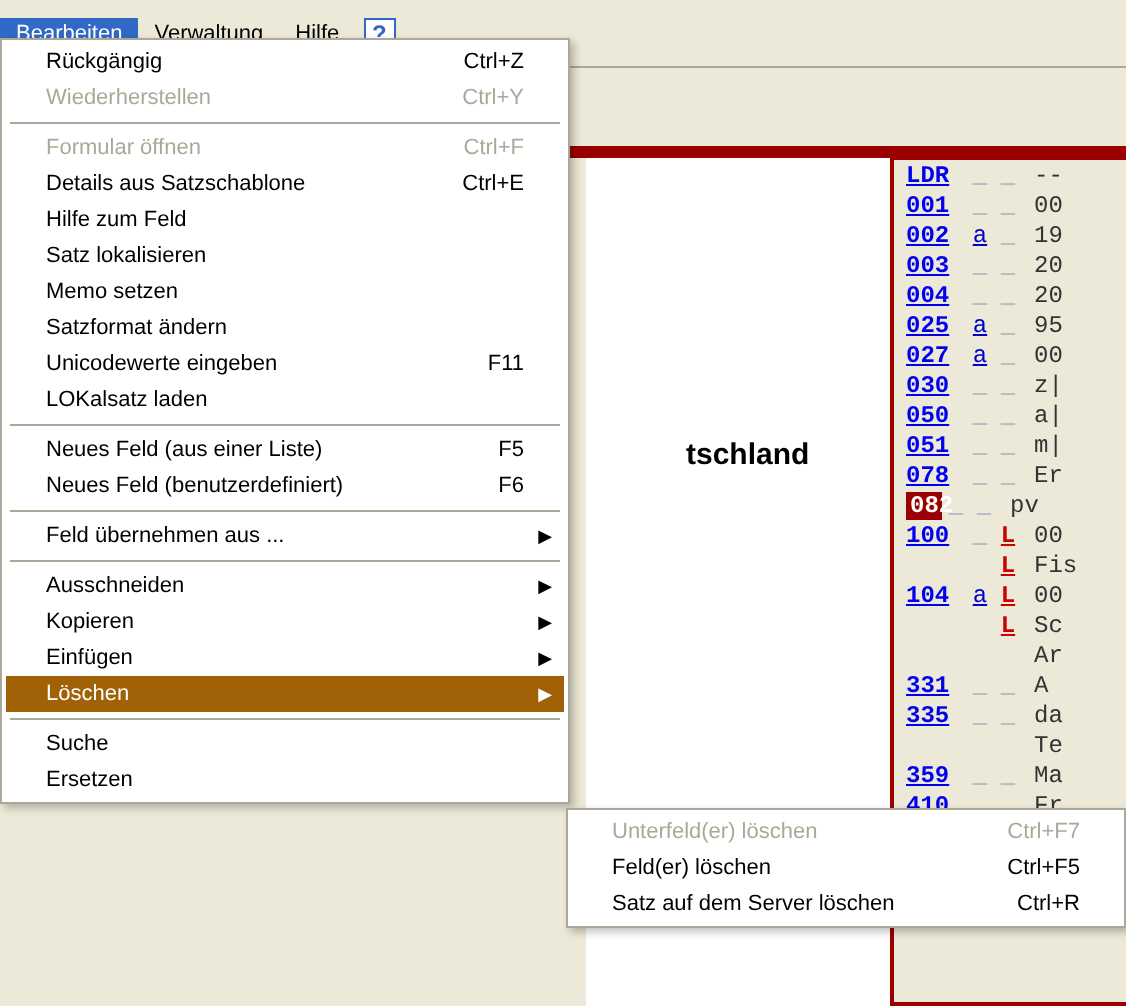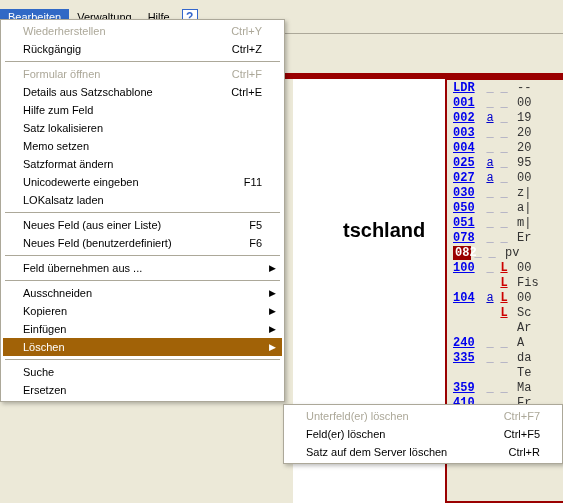--- a/index.html
+++ b/index.html
@@ -92,21 +92,21 @@
     right: 0;
     bottom: 0;
     background: #fff;
     border-top: 4px solid #9a0000;
   }
   .content-text {
     position: absolute;
     left: 50px;
     top: 140px;
     font-family: Arial, sans-serif;
-    font-size: 20px;
+    font-size: 15px;
     font-weight: bold;
     color: #000;
   }
   .right-panel {
     position: absolute;
     top: 78px;
     right: 0;
     width: 118px;
     bottom: 0;
     background: #ece9d8;
@@ -272,21 +272,21 @@
       <span class="field-ind2 hl">L</span>
       <span class="field-val">Sc</span>
     </div>
     <div class="field-row">
       <span class="field-tag" style="text-decoration: none;"></span>
       <span class="field-ind1"></span>
       <span class="field-ind2"></span>
       <span class="field-val">Ar</span>
     </div>
     <div class="field-row">
-      <span class="field-tag">240</span>
+      <span class="field-tag">331</span>
       <span class="field-ind1" style="color: rgb(153, 153, 187); text-decoration: none;">_</span>
       <span class="field-ind2" style="color: rgb(153, 153, 187); text-decoration: none;">_</span>
       <span class="field-val">A</span>
     </div>
     <div class="field-row">
       <span class="field-tag">335</span>
       <span class="field-ind1" style="color: rgb(153, 153, 187); text-decoration: none;">_</span>
       <span class="field-ind2" style="color: rgb(153, 153, 187); text-decoration: none;">_</span>
       <span class="field-val">da</span>
     </div>
@@ -304,27 +304,27 @@
     </div>
     <div class="field-row">
       <span class="field-tag">410</span>
       <span class="field-ind1" style="color: rgb(153, 153, 187); text-decoration: none;">_</span>
       <span class="field-ind2" style="color: rgb(153, 153, 187); text-decoration: none;">_</span>
       <span class="field-val">Fr</span>
     </div>
   </div>
 
 <div class="dropdown">
+    <div class="dropdown-item">
+      <span class="label">Rückgängig</span>
+      <span class="shortcut">Ctrl+Z</span>
+    </div>
     <div class="dropdown-item disabled">
       <span class="label">Wiederherstellen</span>
       <span class="shortcut">Ctrl+Y</span>
-    </div>
-    <div class="dropdown-item">
-      <span class="label">Rückgängig</span>
-      <span class="shortcut">Ctrl+Z</span>
     </div>
     <div class="separator"></div>
     <div class="dropdown-item disabled">
       <span class="label">Formular öffnen</span>
       <span class="shortcut">Ctrl+F</span>
     </div>
     <div class="dropdown-item">
       <span class="label">Details aus Satzschablone</span>
       <span class="shortcut">Ctrl+E</span>
     </div>

